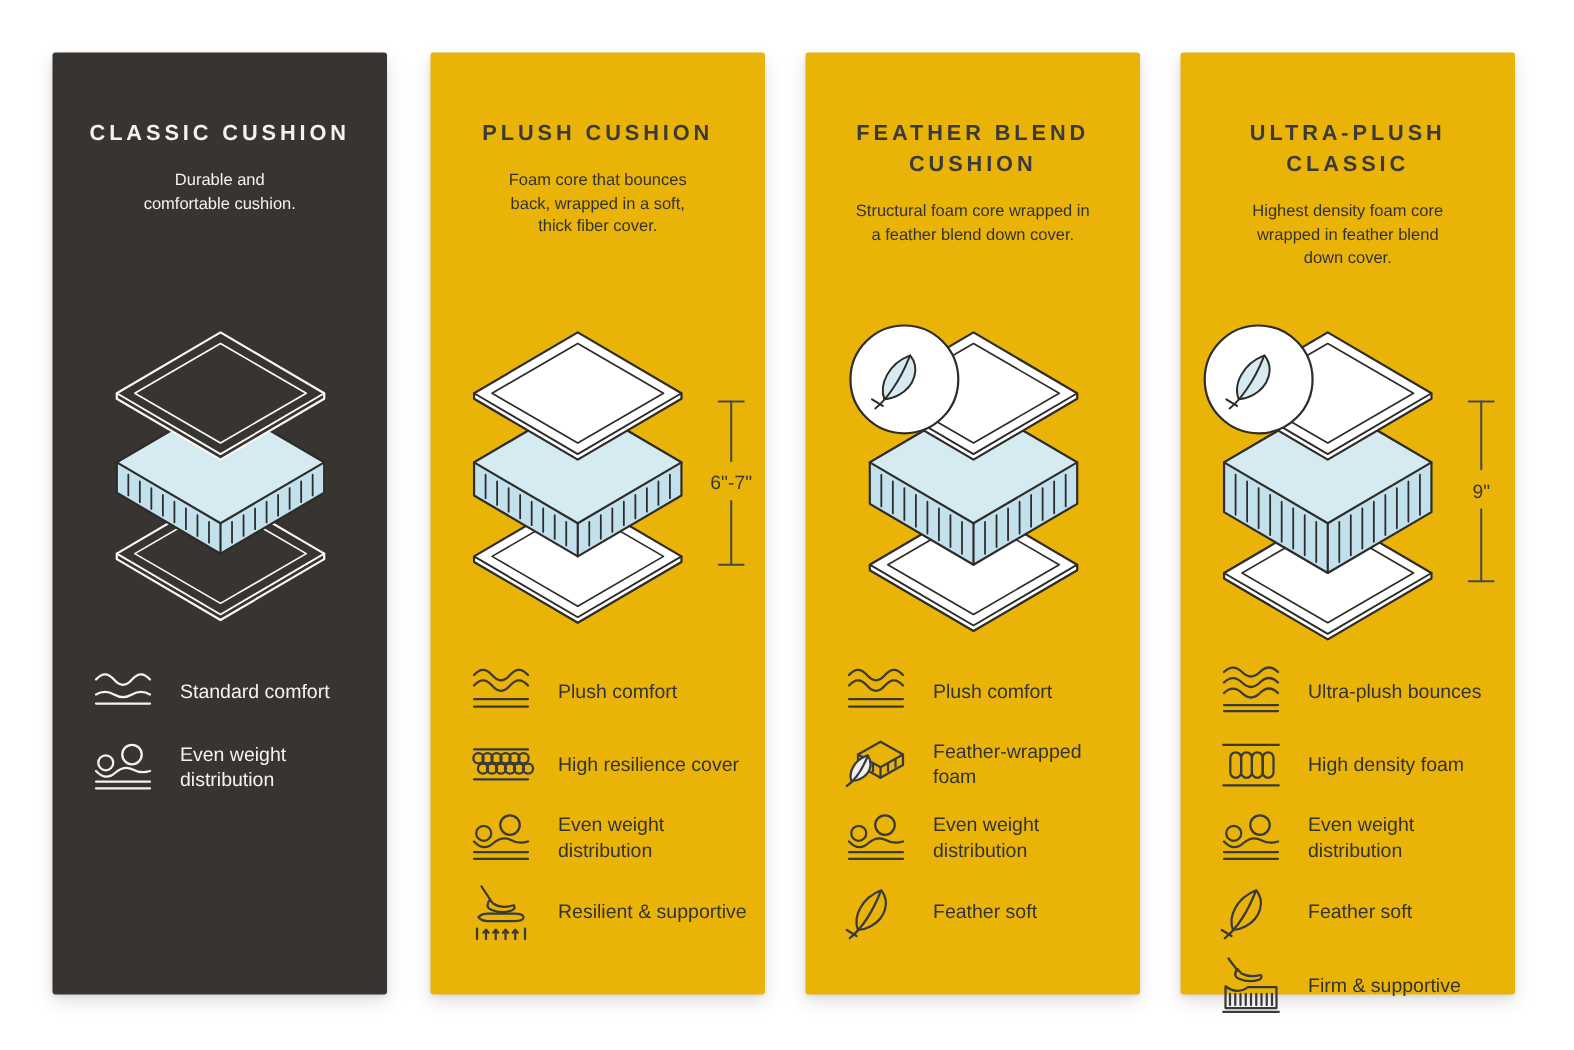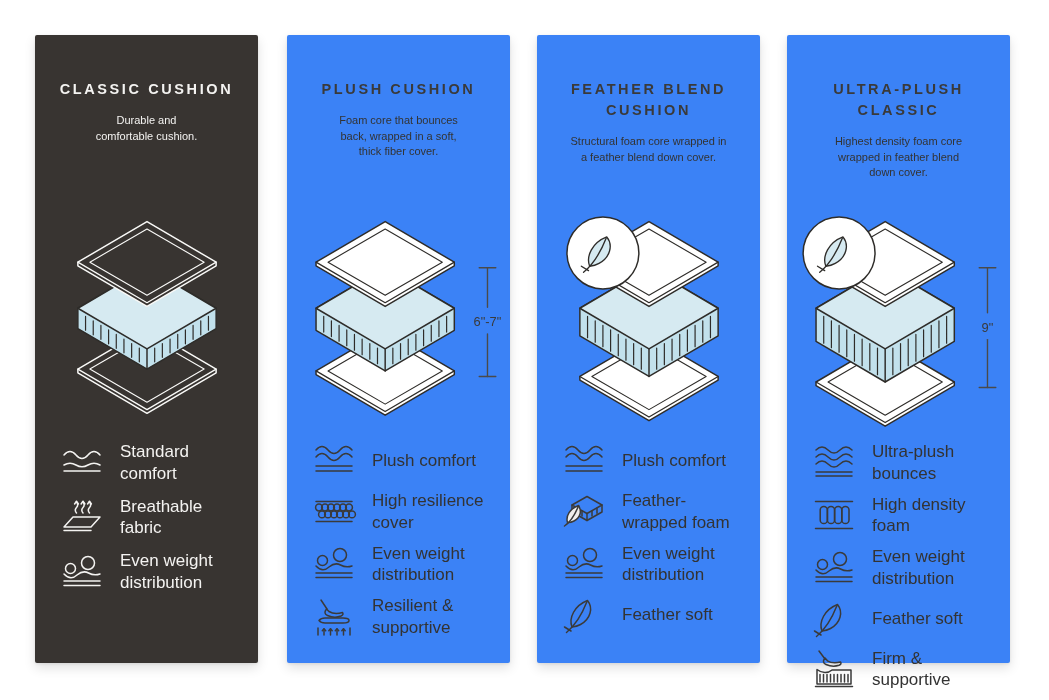--- a/index.html
+++ b/index.html
@@ -12,21 +12,21 @@
   .poster{position:relative;width:1049px;height:700px;background:#ffffff;}
   .column{
     position:absolute;top:35px;width:223px;height:628px;
     border-radius:2px;box-sizing:border-box;
     box-shadow:0 5px 12px rgba(0,0,0,0.12), 0 1px 3px rgba(0,0,0,0.08);
   }
   .column:nth-of-type(1){left:35px;}
   .column:nth-of-type(2){left:287px;}
   .column:nth-of-type(3){left:537px;}
   .column:nth-of-type(4){left:787px;}
-  .column[data-theme="light"]{background:#3b82f6;color:#333333;}
+  .column[data-theme="light"]{background:#eab308;color:#333333;}
   .column[data-theme="dark"]{background:#383431;color:#f4f3f1;}
   .col-title{
     margin:44px 10px 0 10px;text-align:center;
     font-size:14.5px;font-weight:bold;letter-spacing:2.6px;
     line-height:1.45;white-space:pre-line;
   }
   .column[data-theme="light"] .col-title{color:#3a3a3a;}
   .col-desc{
     margin:13px auto 0 auto;max-width:200px;text-align:center;
     font-size:11px;line-height:1.42;white-space:pre-line;
@@ -38,21 +38,21 @@
   .illus svg{display:block;}
   .features{
     position:absolute;top:406px;left:24px;right:10px;
     list-style:none;margin:0;padding:0;
   }
   .feat{display:flex;align-items:center;min-height:36px;margin-bottom:9px;}
   .column[data-theme="dark"] .feat{min-height:40px;margin-bottom:11px;}
   .feat-icon{flex:0 0 46px;width:46px;height:40px;margin-right:15px;}
   .column[data-theme="light"] .feat-icon{color:#3a3a3a;}
   .column[data-theme="dark"] .feat-icon{color:#f4f3f1;}
-  .feat-label{font-size:17px;line-height:1.28;max-width:132px;}
+  .feat-label{font-size:13px;line-height:1.28;max-width:132px;}
 </style>
 </head>
 <body>
 
 <div class="poster">
 
   <section class="column" data-theme="dark">
     <h2 class="col-title">CLASSIC CUSHION</h2>
     <p class="col-desc">Durable and
 comfortable cushion.</p>
@@ -72,33 +72,20 @@
         </svg>
       </div>
     <ul class="features">
       <li class="feat">
         <span class="feat-icon"><svg viewBox="0 0 46 40" width="46" height="40" fill="none" stroke="currentColor" stroke-width="1.5" stroke-linecap="round" stroke-linejoin="round">
               <path d="M5 12 q6 -7 12 0 t12 0 t12 0"></path>
               <path d="M5 22 q6 -3.5 12 0 t12 0 t12 0"></path>
               <path d="M5 28 H41"></path>
             </svg></span>
         <span class="feat-label">Standard comfort</span>
-      </li>
-      <li class="feat">
-        <span class="feat-icon"><svg viewBox="0 0 46 40" width="46" height="40" fill="none" stroke="currentColor" stroke-width="1.5" stroke-linecap="round" stroke-linejoin="round">
-              <path d="M5 30 L14 20 H41 L32 30 Z"></path>
-              <path d="M5 33.5 H32"></path>
-              <path d="M17.5 16 q-2.4 -2.8 0 -5.5 q2.4 -2.8 0 -5.6"></path>
-              <path d="M15.6 7 L17.5 4.2 L19.4 7"></path>
-              <path d="M24 16 q-2.4 -2.8 0 -5.5 q2.4 -2.8 0 -5.6"></path>
-              <path d="M22.1 7 L24 4.2 L25.9 7"></path>
-              <path d="M30.5 16 q-2.4 -2.8 0 -5.5 q2.4 -2.8 0 -5.6"></path>
-              <path d="M28.6 7 L30.5 4.2 L32.4 7"></path>
-            </svg></span>
-        <span class="feat-label">Breathable fabric</span>
       </li>
       <li class="feat">
         <span class="feat-icon"><svg viewBox="0 0 46 40" width="46" height="40" fill="none" stroke="currentColor" stroke-width="1.5" stroke-linecap="round" stroke-linejoin="round">
               <circle cx="11.5" cy="16.5" r="5"></circle>
               <circle cx="29" cy="11" r="6.5"></circle>
               <path d="M5 22 q6.5 7 13 1 q6 -5 11.5 -2 q5.5 3 11.5 1"></path>
               <path d="M5 29 H41"></path>
               <path d="M5 33.5 H41"></path>
             </svg></span>
         <span class="feat-label">Even weight distribution</span>

